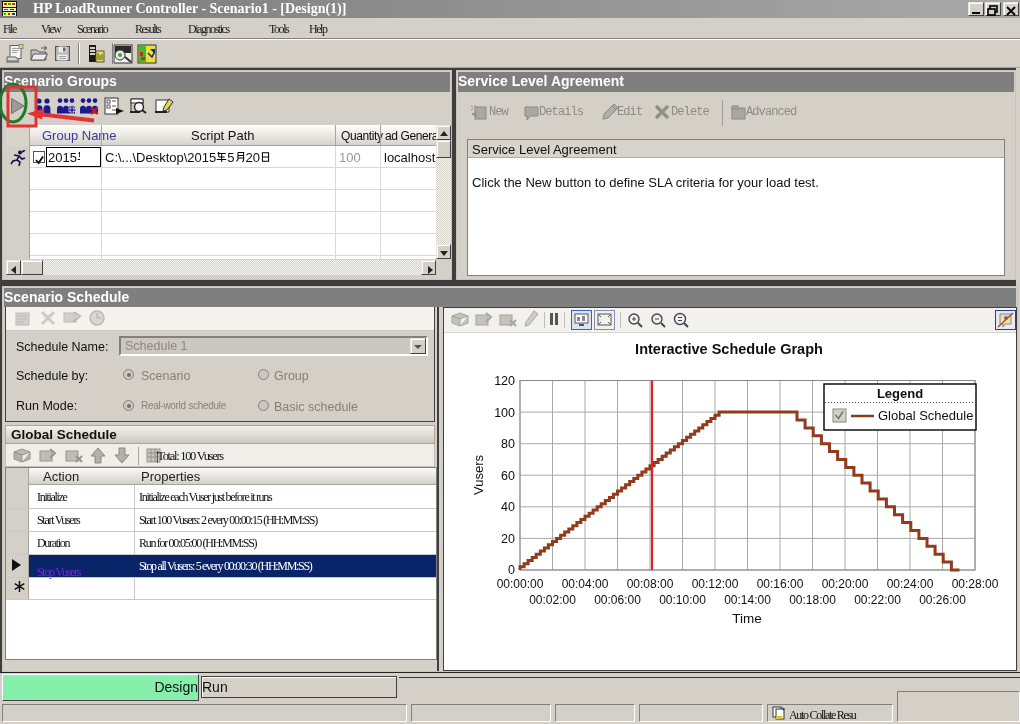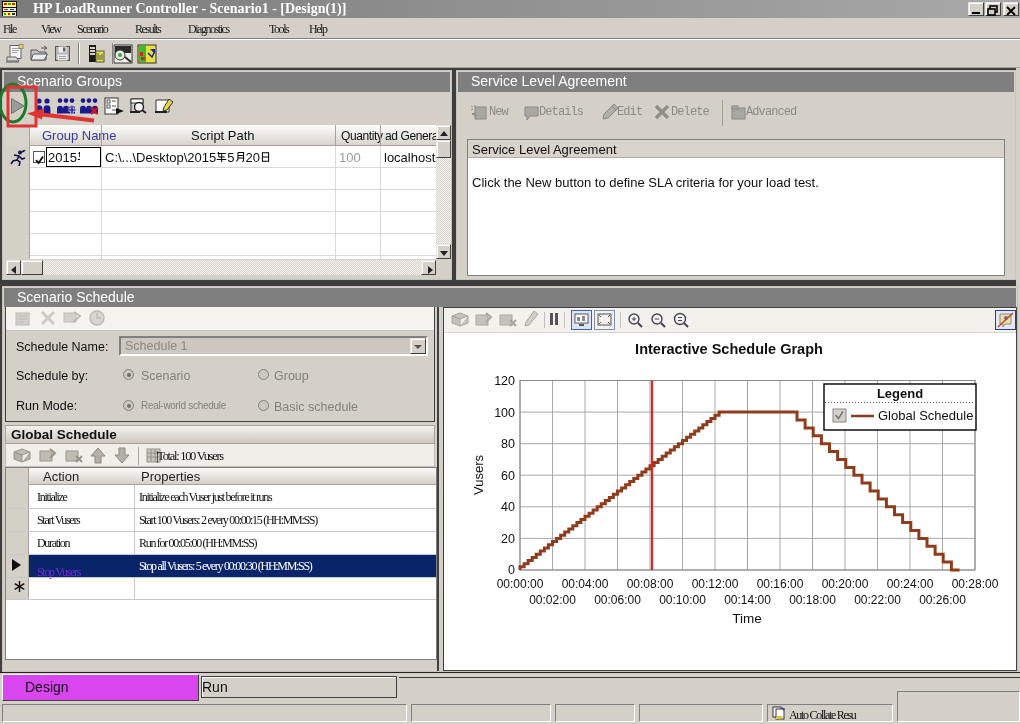--- a/index.html
+++ b/index.html
@@ -1,18 +1,18 @@
 <!DOCTYPE html>
 <html><head><meta charset="utf-8"><style>
 *{margin:0;padding:0;box-sizing:border-box}
 html,body{width:1020px;height:724px;overflow:hidden;background:#d4d0c8;font-family:"Liberation Sans",sans-serif;position:relative}
 .abs{position:absolute}
 .mono{font-family:Liberation Serif, serif}
 .bmp{font-family:Liberation Serif, serif;font-size:12px;letter-spacing:-1.3px;white-space:nowrap}
-.caption{background:#7f7f7f;color:#fff;font-weight:normal;font-size:14px;line-height:19px;padding-left:13px}
+.caption{background:#7f7f7f;color:#fff;font-weight:bold;font-size:14px;line-height:19px;}
 .sunken{border-top:1px solid #808080;border-left:1px solid #808080;border-bottom:1px solid #fff;border-right:1px solid #fff}
 .btn3d{background:#d4d0c8;border-top:1px solid #e8e6e2;border-left:1px solid #e8e6e2;border-bottom:1px solid #404040;border-right:1px solid #404040;box-shadow:inset 1px 1px 0 #fff}
 </style></head>
 <body>
 
 <div class="abs" style="left:0;top:0;width:1020px;height:18px;background:linear-gradient(to right,#7a7a7a,#a9a9a9)">
   <svg class="abs" style="left:2px;top:1px" width="16" height="16" viewBox="0 0 16 16">
     <rect x="0" y="0" width="15" height="15" fill="#111"></rect>
     <rect x="1" y="1" width="13" height="5" fill="#ffff66"></rect>
     <rect x="2" y="2" width="3" height="2" fill="#cc2222"></rect>
@@ -499,21 +499,21 @@
           <text x="875.5" y="602">00:22:00</text>
           <text x="940.5" y="602">00:26:00</text>
       </g>
       <text x="745" y="621" font-size="13.5" fill="#101010" text-anchor="middle">Time</text>
     </svg>
   </div>
 </div>
 
 <div class="abs" style="left:0;top:672px;width:1020px;height:30px;background:#d4d0c8">
   <div class="abs" style="left:0;top:0;width:1020px;height:1px;background:#222"></div>
-  <div class="abs" style="left:2px;top:2px;width:197px;height:27px;background:#d946ef;border:1px solid #404040;border-top:1px solid #fff;border-left:1px solid #fff;text-align:left;font-size:14px;color:#101010;line-height:25px;text-indent:22px">Design</div>
+  <div class="abs" style="left:2px;top:2px;width:197px;height:27px;background:#86efac;border:1px solid #404040;border-top:1px solid #fff;border-left:1px solid #fff;text-align:right;font-size:14px;color:#101010;line-height:25px;text-indent:22px">Design</div>
   <div class="abs" style="left:201px;top:4px;width:196px;height:22px;background:#d4d0c8;border:1px solid #404040;box-shadow:inset 1px 1px 0 #fff;text-align:left;font-size:14px;color:#101010;line-height:21px">Run</div>
   <div class="abs" style="left:399px;top:5px;width:621px;height:1px;background:#383838"></div>
 </div>
 
 <div class="abs" style="left:0;top:702px;width:1020px;height:22px;background:#d4d0c8">
   <div class="abs sunken" style="left:2px;top:2px;width:405px;height:18px"></div>
   <div class="abs sunken" style="left:411px;top:2px;width:140px;height:18px"></div>
   <div class="abs sunken" style="left:555px;top:2px;width:80px;height:18px"></div>
   <div class="abs sunken" style="left:639px;top:2px;width:124px;height:18px"></div>
   <div class="abs sunken" style="left:767px;top:2px;width:126px;height:18px">

